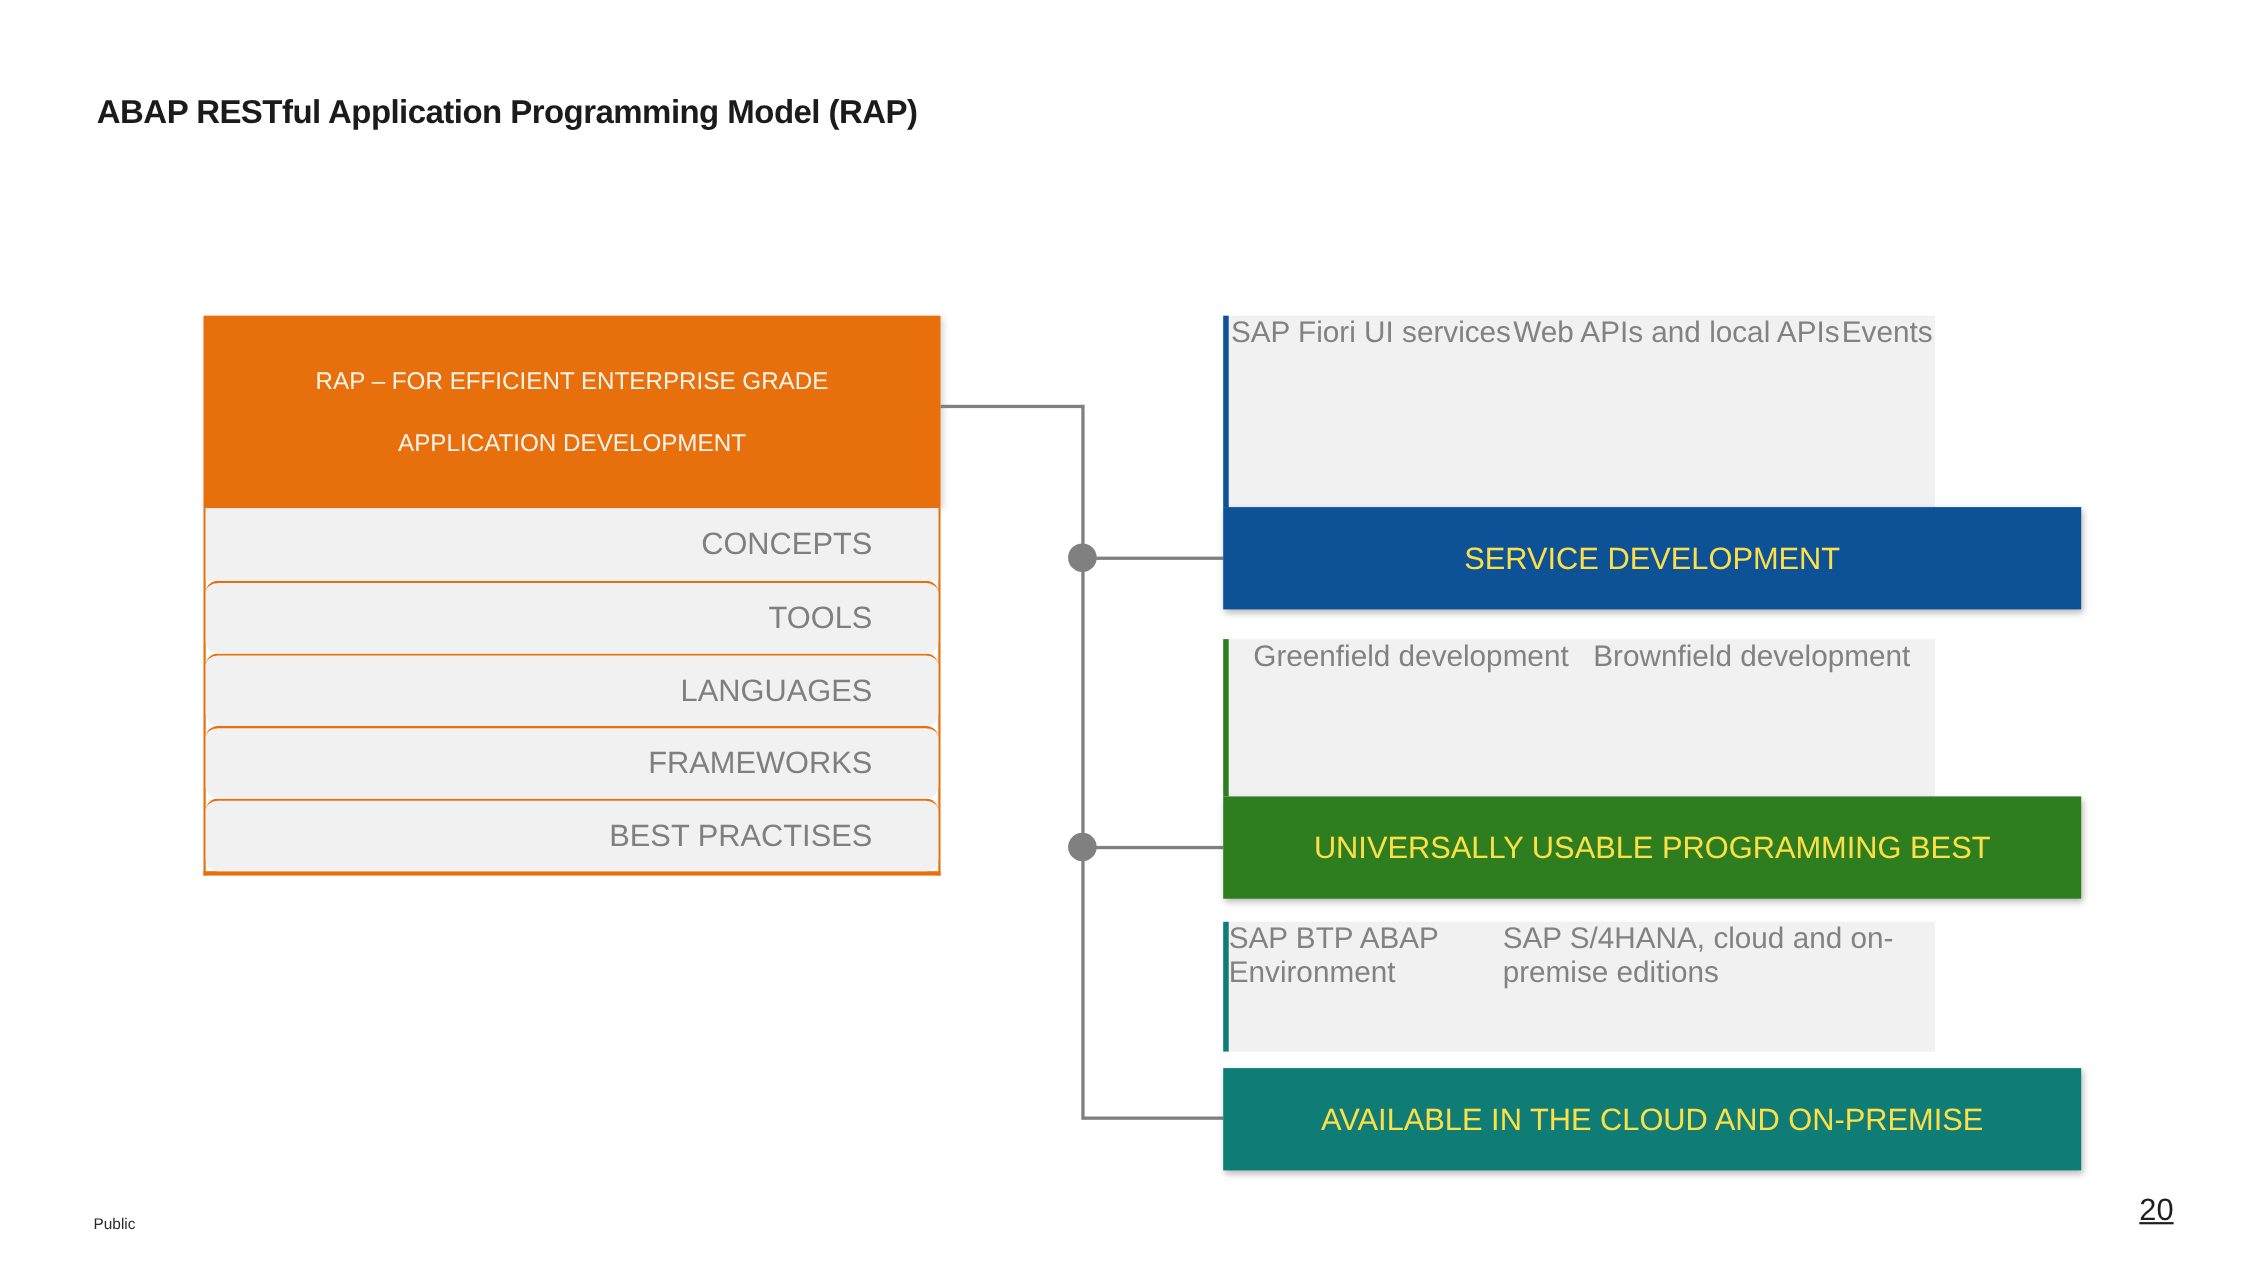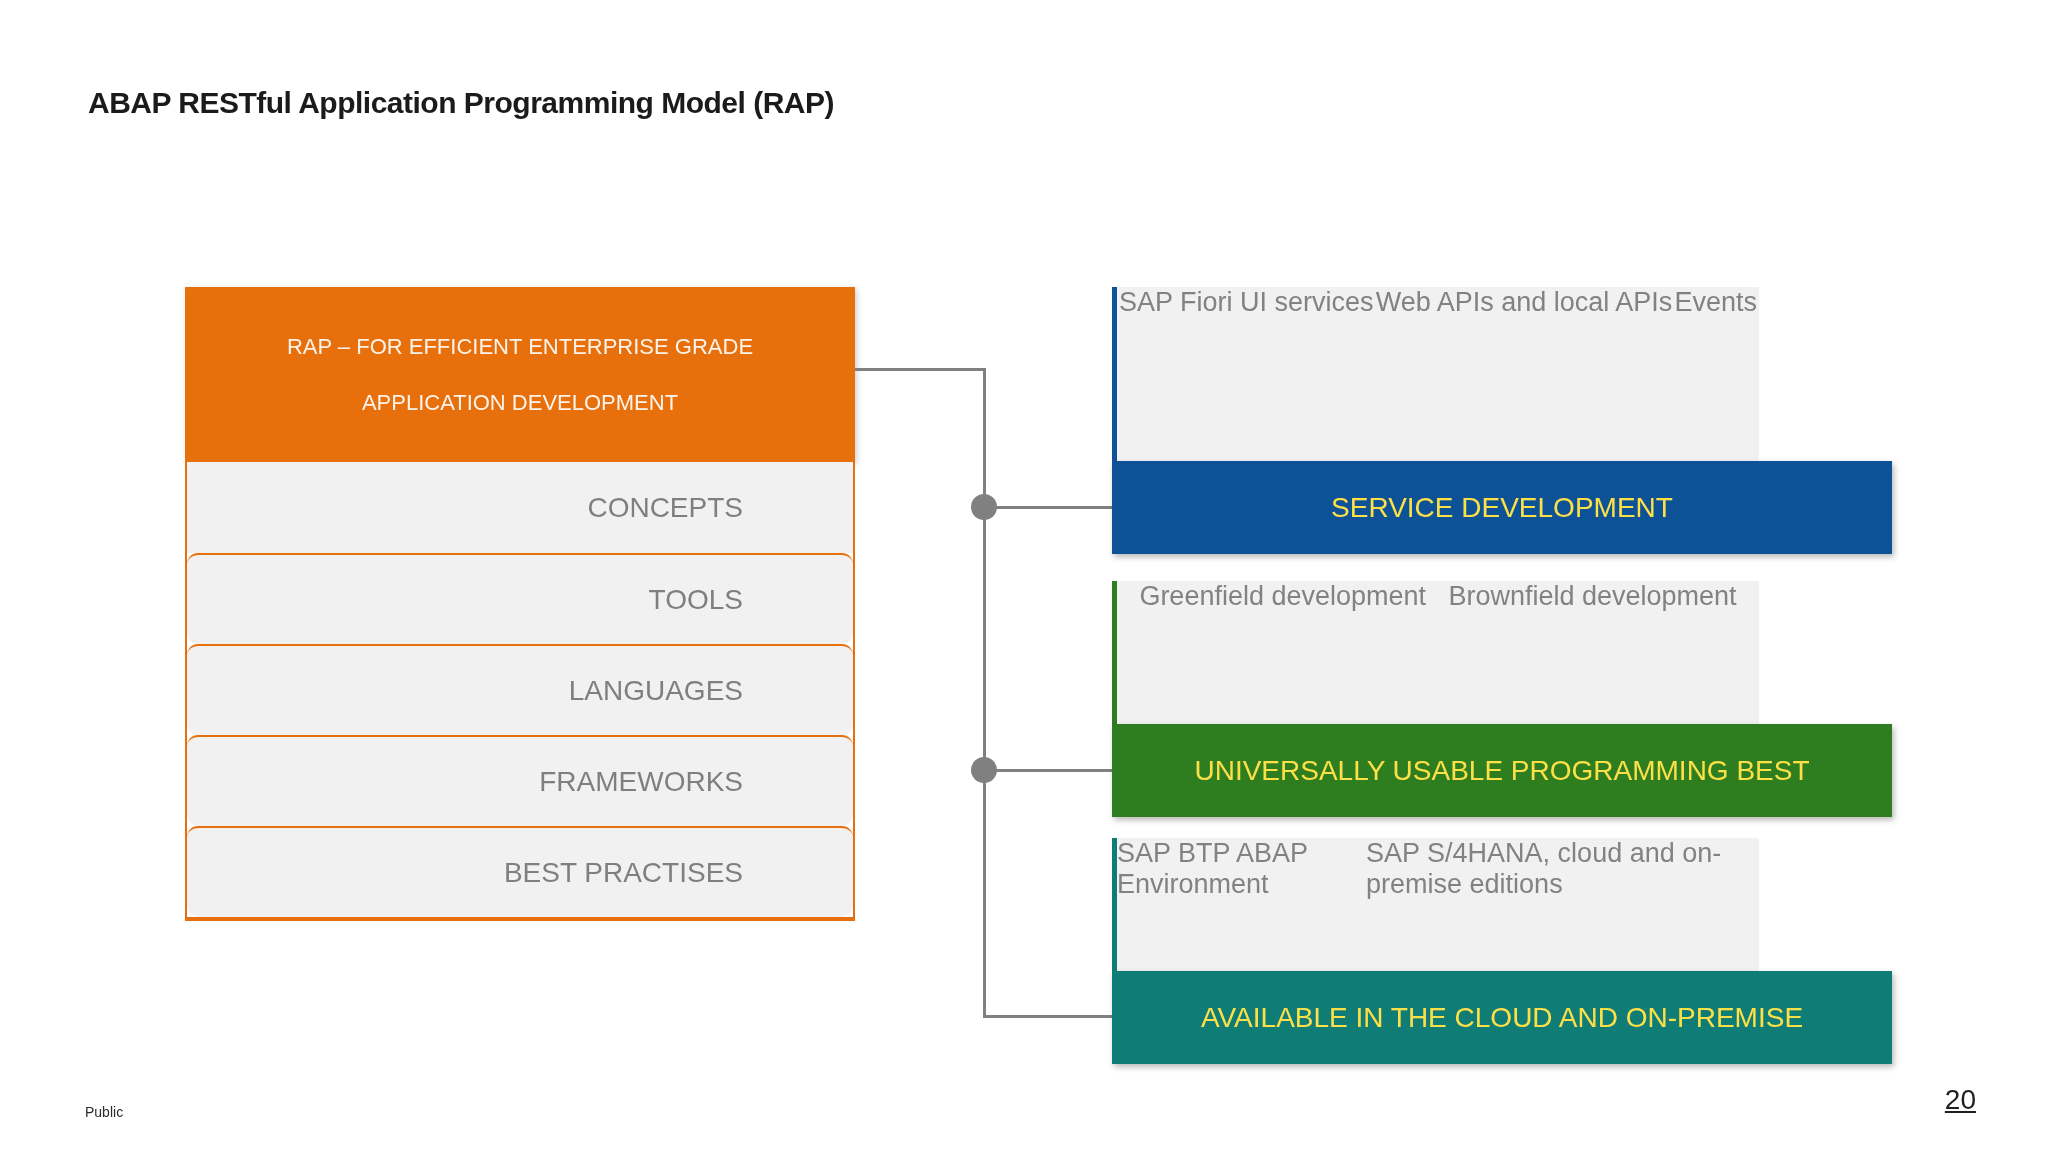--- a/index.html
+++ b/index.html
@@ -21,23 +21,23 @@
     height:175px;background:#e7700d;color:#fdf3ea;
     display:flex;align-items:center;justify-content:center;text-align:center;
     font-size:22px;line-height:56px;padding:0 58px;box-sizing:border-box;
     box-shadow:2px 2px 6px rgba(0,0,0,0.18);
   }
   #left-rows{
     border-left:2px solid #e7700d;border-right:2px solid #e7700d;
     border-bottom:4px solid #e7700d;box-sizing:border-box;
   }
   .left-row{
-    height:91px;background:#f1f1f1;color:#7f7f7f;font-size:28px;
+    height:66px;background:#f1f1f1;color:#7f7f7f;font-size:28px;
     display:flex;align-items:center;justify-content:flex-end;
-    padding-right:110px;box-sizing:border-box;
+    padding-right:60px;box-sizing:border-box;
   }
   .left-row + .left-row{border-top:2px solid #e7700d;border-radius:11px;}
 
   
   .line{background:#808080;position:absolute;}
   .node{
     position:absolute;width:26px;height:26px;border-radius:50%;
     background:#808080;
   }
 
@@ -51,21 +51,21 @@
   .group-bar{
     position:absolute;left:1112px;width:780px;height:93px;
     display:flex;align-items:center;justify-content:center;
     color:#fde047;font-size:28px;
     box-shadow:2px 3px 6px rgba(0,0,0,0.28);
   }
   #group1-box{top:287px;height:174px;border-left:5px solid #0d5296;}
   #group1-bar{top:461px;background:#0d5296;}
   #group2-box{top:581px;height:143px;border-left:5px solid #2e7e1f;}
   #group2-bar{top:724px;background:#2e7e1f;}
-  #group3-box{top:838px;height:133px;border-left:5px solid #0f7d75;}
+  #group3-box{top:838px;height:118px;border-left:5px solid #0f7d75;}
   #group3-bar{top:971px;background:#0f7d75;}
 
   
   #footer-classification{left:85px;top:1104px;font-size:14px;color:#2b2b2b;}
   #page-number{right:72px;top:1084px;font-size:28px;color:#1f1f1f;text-decoration:underline;}
 </style>
 </head>
 <body>
 
 <div class="abs" id="slide-title">ABAP RESTful Application Programming Model (RAP)</div>

